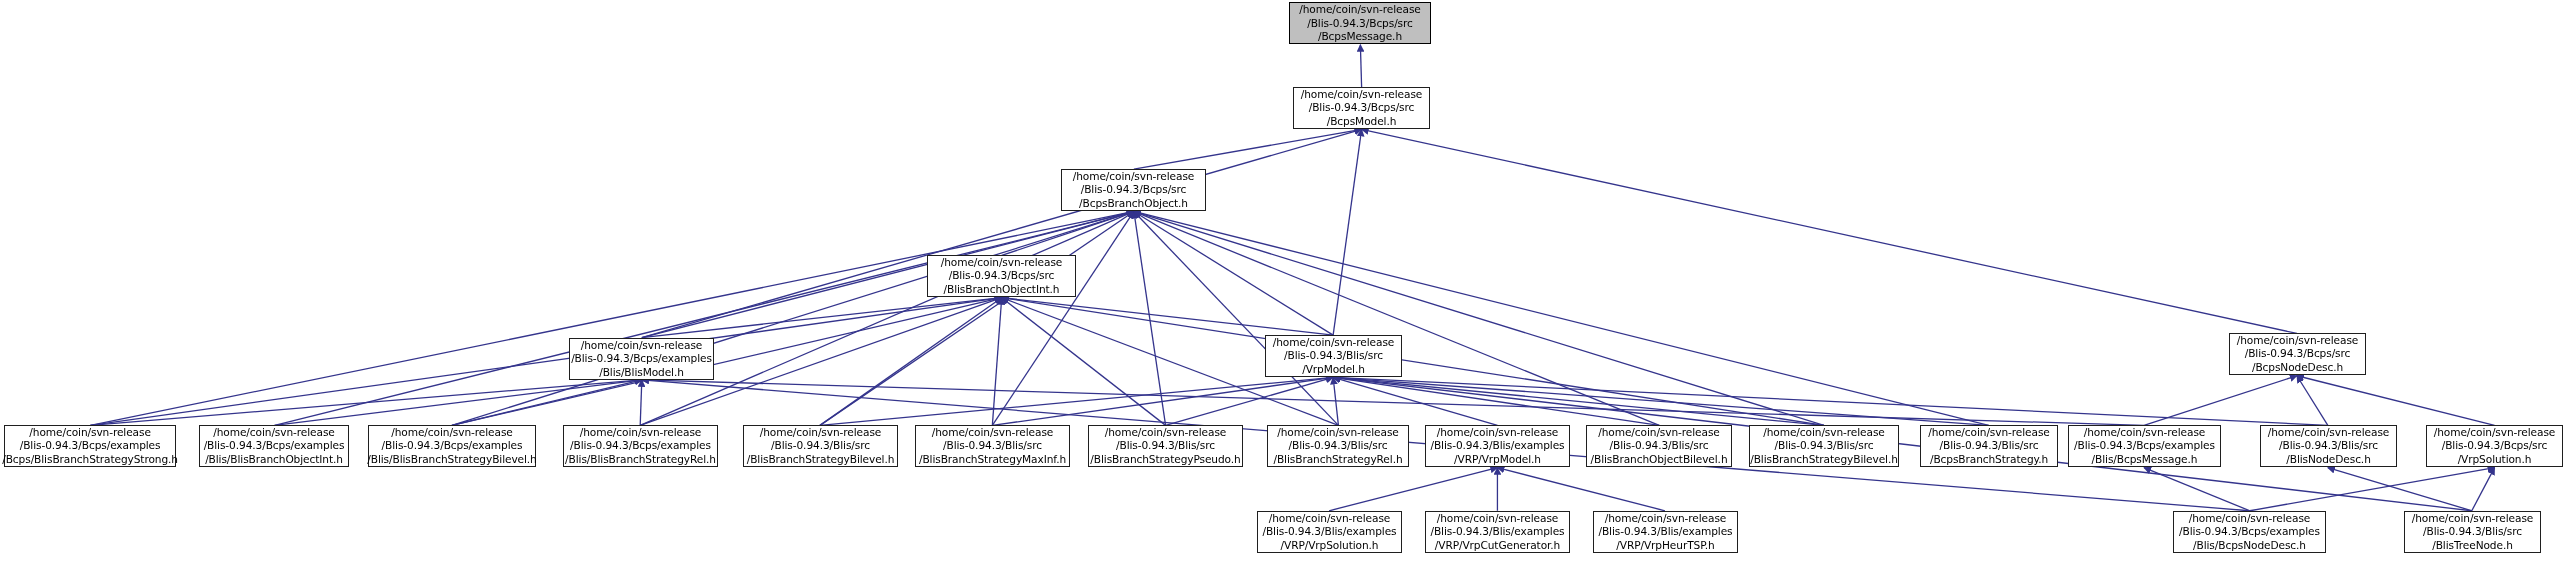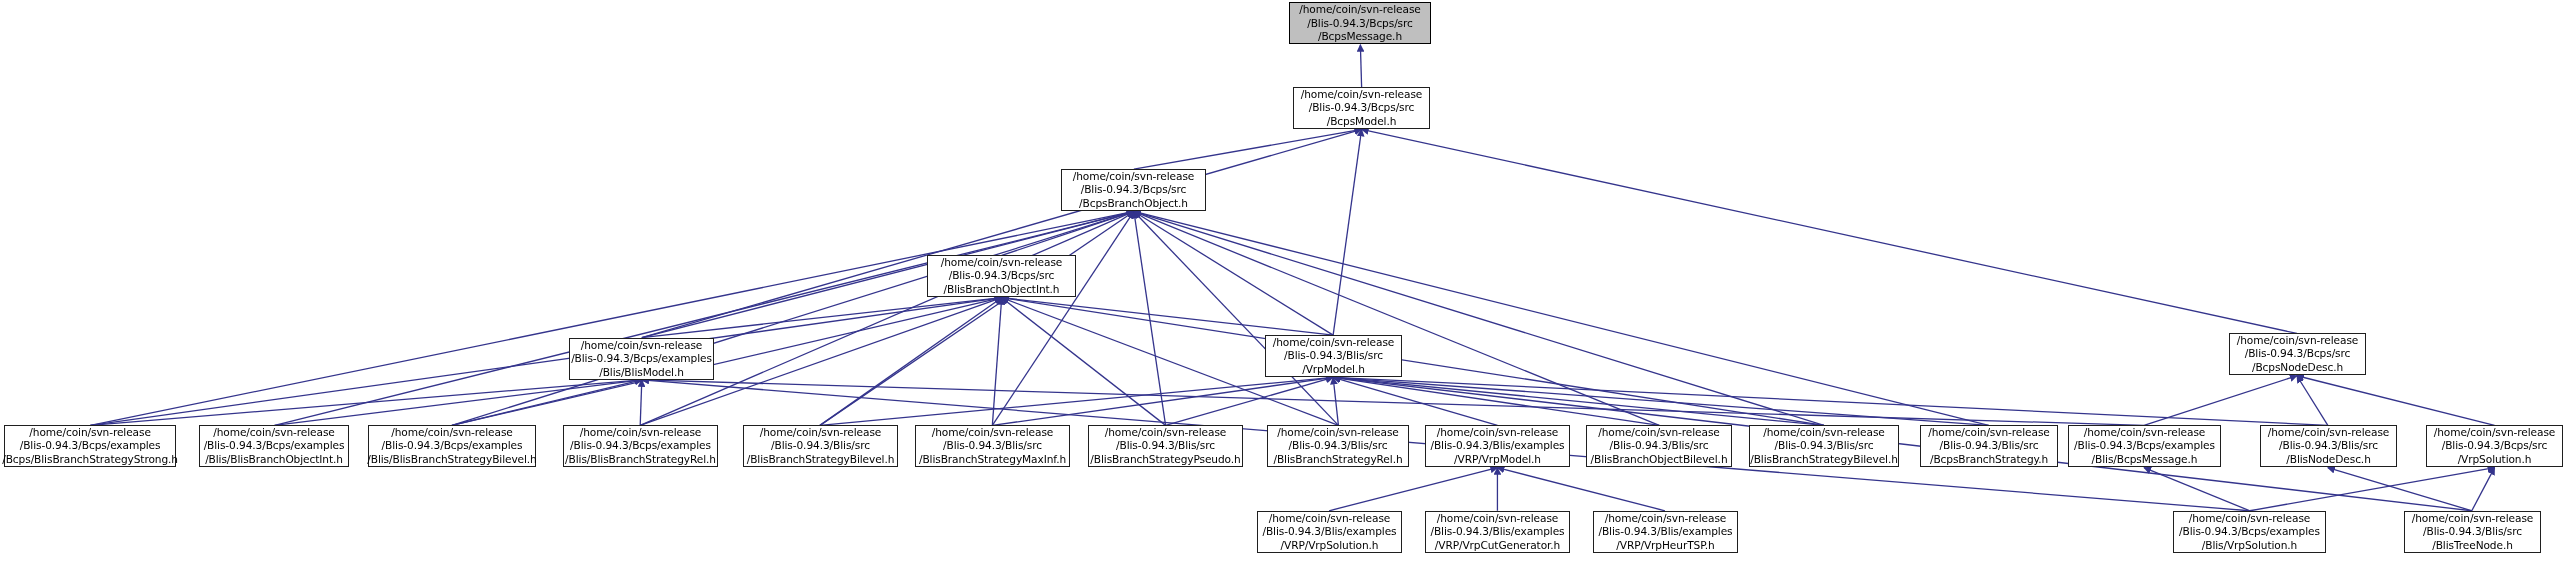--- a/index.html
+++ b/index.html
@@ -238,21 +238,21 @@
         <span class="ln">/VRP/VrpCutGenerator.h</span>
       </div>
       <div class="node" style="left: 1593px; top: 511px; width: 145px; height: 42px;">
         <span class="ln">/home/coin/svn-release</span>
         <span class="ln">/Blis-0.94.3/Blis/examples</span>
         <span class="ln">/VRP/VrpHeurTSP.h</span>
       </div>
       <div class="node" style="left: 2173px; top: 511px; width: 153px; height: 42px;">
         <span class="ln">/home/coin/svn-release</span>
         <span class="ln">/Blis-0.94.3/Bcps/examples</span>
-        <span class="ln">/Blis/VrpSolution.h</span>
+        <span class="ln">/Blis/BcpsNodeDesc.h</span>
       </div>
       <div class="node" style="left: 2404px; top: 511px; width: 137px; height: 42px;">
         <span class="ln">/home/coin/svn-release</span>
         <span class="ln">/Blis-0.94.3/Blis/src</span>
         <span class="ln">/BlisTreeNode.h</span>
       </div>
     </div>
 </div>
 
 

